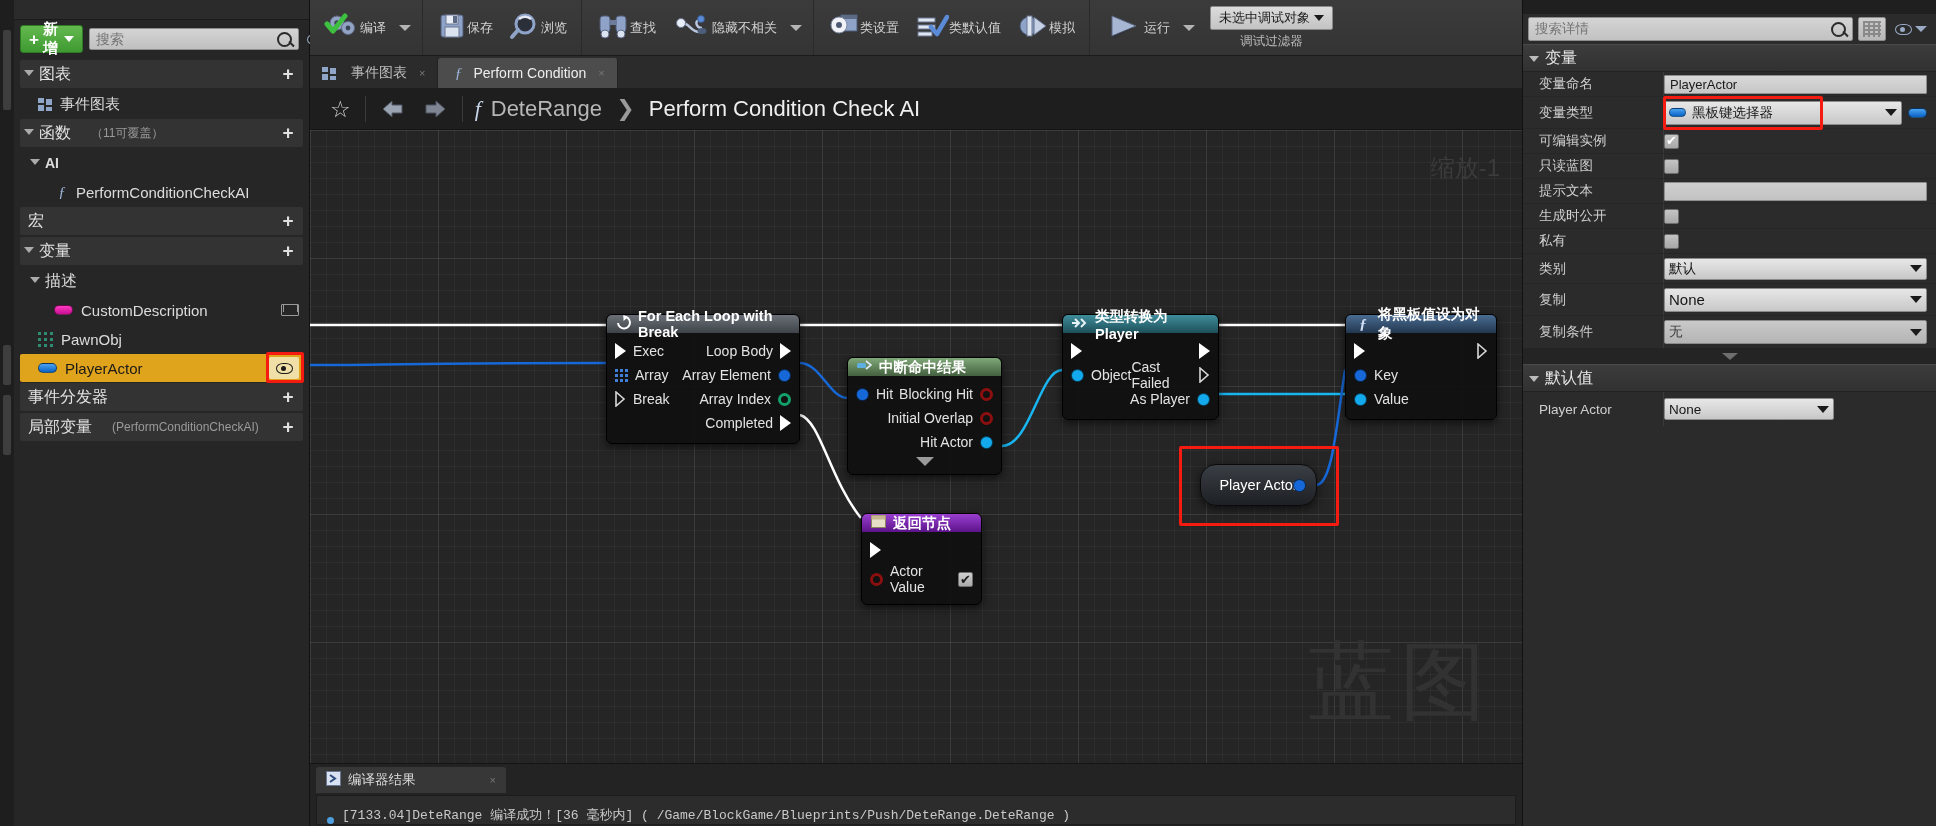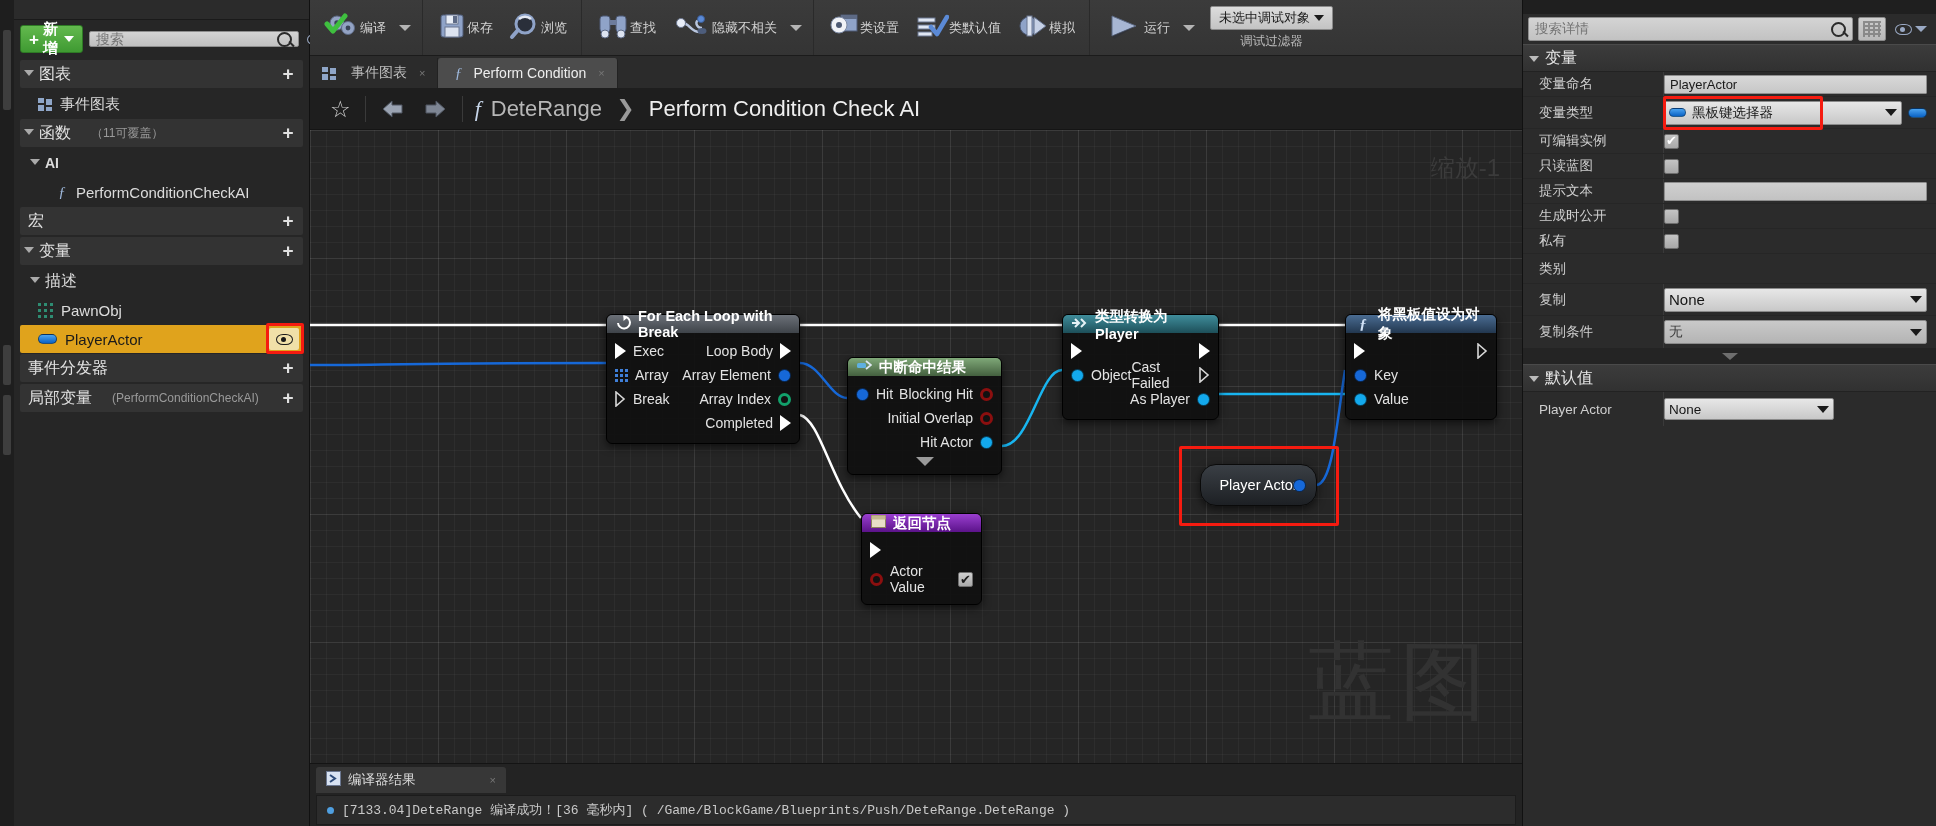--- a/index.html
+++ b/index.html
@@ -51,21 +51,21 @@
   .addrow { display:flex; align-items:center; gap:6px; height: 30px; margin-bottom:6px; }
   .addbtn {
     background: linear-gradient(#63b94e,#3f9a32); border:1px solid #2e7a25; border-radius:3px;
     color:#fff; font-size:15px; display:flex; align-items:center; gap:4px; padding:3px 8px; height:28px;
     cursor:pointer; font-weight:bold;
   }
   .addbtn .pl { font-size:17px; line-height:15px; }
   .addbtn .ac { width:0;height:0;border-left:5px solid transparent;border-right:5px solid transparent;border-top:6px solid #fff; margin-left:2px;}
   .searchbox {
     flex:1; background: linear-gradient(#d4d4d4,#c0c0c0); border:1px solid #8e8e8e; border-radius:2px;
-    height:16px; display:flex; align-items:center; padding:0 6px; position:relative;
+    height:22px; display:flex; align-items:center; padding:0 6px; position:relative;
   }
   .searchbox input {
     border:0; outline:0; background:transparent; flex:1; font-size:14px; color:#4a4a4a;
     font-family:inherit;
   }
   .mag { width:15px;height:15px; border:2px solid #2b2b2b; border-radius:50%; position:relative; }
   .mag::after { content:''; position:absolute; width:7px;height:2px;background:#2b2b2b; transform:rotate(45deg); right:-5px; bottom:0px;}
   .eyebtn { display:flex;align-items:center;gap:2px; cursor:pointer; padding:0 2px;}
   .eye {
     width:17px;height:11px;border-radius:50% / 60%; border:1.6px solid #9aa9c4; position:relative;
@@ -235,21 +235,21 @@
   .combo .cmb-caret { margin-left:auto; width:0;height:0;border-left:6px solid transparent;border-right:6px solid transparent;border-top:7px solid #1a1a1a;}
   .combo .tpill { width:17px;height:9px;border-radius:5px;background:linear-gradient(#4aa3f0,#0a62c4);margin-right:6px;border:1px solid rgba(0,0,0,.4);}
   .split-handle { height:16px; background:#242424; display:flex;align-items:center;justify-content:center; cursor:row-resize;}
   .split-handle .sc { width:0;height:0;border-left:8px solid transparent;border-right:8px solid transparent;border-top:7px solid #6e6e6e;}
 
   
   .compiler { position:absolute; left:310px; top:763px; width:1212px; height:63px; background:#232323; border-top:1px solid #141414;}
   .ctab { margin-left:6px; margin-top:3px; height:26px; width:190px; background:#373737; border-top-left-radius:3px;border-top-right-radius:3px;
           display:flex;align-items:center; gap:7px; padding:0 10px; font-size:13.5px; color:#dcdcdc; cursor:pointer;}
   .ctab .x { color:#777; font-size:11px; margin-left:auto;}
-  .clog { margin:2px 6px 0; background:#2c2c2c; height:30px; border:1px solid #1c1c1c; display:flex; align-items:center; gap:8px; padding:0 10px; overflow:hidden;}
+  .clog { margin:2px 6px 0; background:#2c2c2c; height:30px; border:1px solid #1c1c1c; display:flex; align-items:flex-end; gap:8px; padding:0 10px; overflow:hidden;}
   .bullet { width:7px;height:7px;border-radius:50%;background:#4f9fe0; flex:none;}
   .clog span { font-size:13px; color:#c9c9c9; white-space:nowrap; font-family:"Liberation Mono", monospace;}
   .leftstub { position:absolute; left:0; top:0; width:14px; height:826px; background:#1e1e1e;}
 </style>
 </head>
 <body>
 
 <div id="app">
 
   <div class="sidebar">
@@ -313,20 +313,25 @@
       </div>
 
       <div class="sb-section">
         <span class="tri open"></span>
         <span class="sb-sec-title">变量</span>
         <span class="plus">+</span>
       </div>
       <div class="sb-item" style="padding-left:10px">
         <span class="tri open"></span>
         <span class="lbl" style="font-size:16px">描述</span>
+      </div>
+      <div class="sb-item sub">
+        <span class="pill magenta"></span>
+        <span class="lbl">CustomDescription</span>
+        <span class="envelope"></span>
       </div>
       <div class="sb-item">
         <span class="gridico"></span>
         <span class="lbl">PawnObj</span>
       </div>
       <div class="sb-item sel" style="position:relative">
         <span class="pill blue"></span>
         <span class="lbl">PlayerActor</span>
         <span class="eye-hl">
             <span class="e2"></span>
@@ -828,20 +833,26 @@
         </span>
     </div>
     <div class="prop">
       <span class="prop-name">私有</span>
       <span class="prop-val">
           <span class="cbox"></span>
         </span>
     </div>
     <div class="prop" style="height:30px">
       <span class="prop-name">类别</span>
+      <span class="prop-val">
+          <span class="combo" style="height:22px">
+        <span>默认</span>
+        <span class="cmb-caret"></span>
+      </span>
+        </span>
     </div>
     <div class="prop" style="height:32px">
       <span class="prop-name">复制</span>
       <span class="prop-val">
           <span class="combo" style="height:24px;font-size:15px">
         <span>None</span>
         <span class="cmb-caret"></span>
       </span>
         </span>
     </div>

